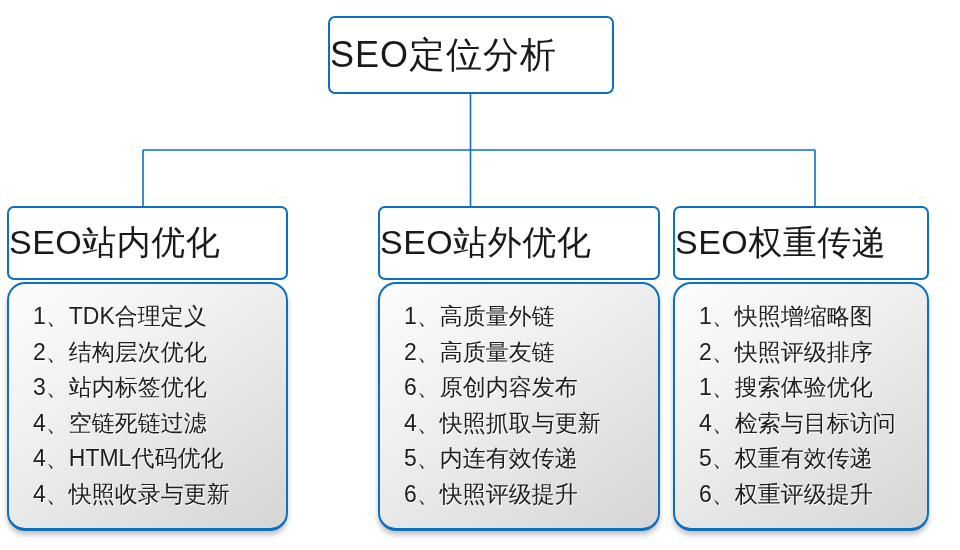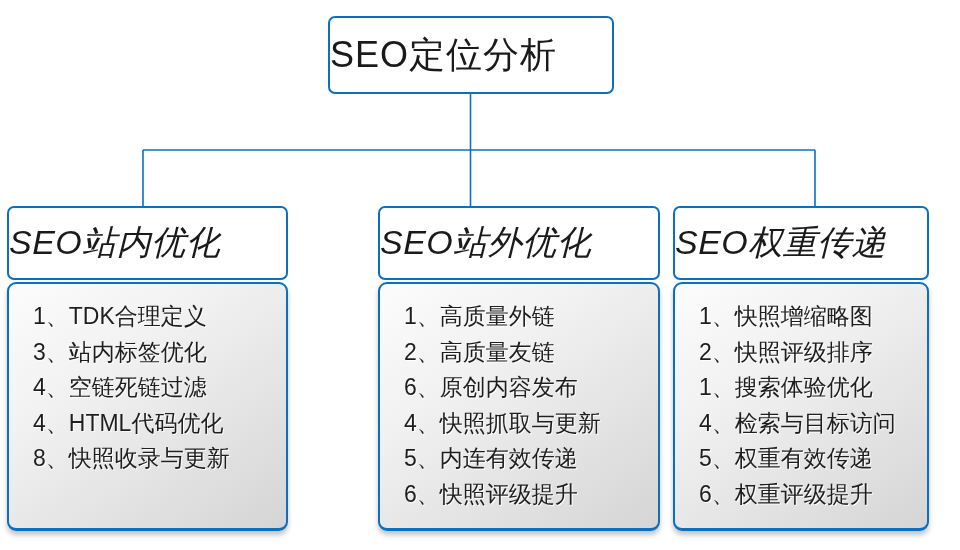--- a/index.html
+++ b/index.html
@@ -20,28 +20,27 @@
     box-sizing:border-box;
   }
   .root-node{
     left:328px;top:16px;width:286px;height:78px;
     font-size:36px;letter-spacing:1px;
   }
   .branch-header{
     top:206px;height:74px;
     font-size:34px;letter-spacing:0.5px;
     z-index:2;
-    font-style:italic;
   }
   .branch-list{
     position:absolute;top:282px;height:249px;
     background:linear-gradient(145deg,#fcfcfc 0%,#f1f1f1 35%,#e2e2e2 70%,#d5d5d5 100%);
     border:2px solid #0d6fc0;
     border-bottom-width:3px;
-    border-radius:9px;
+    border-radius:18px;
     box-sizing:border-box;
     box-shadow:0 4px 5px rgba(90,90,90,0.35);
     padding:15px 10px 16px 24px;
     z-index:1;
   }
   .branch-list .item{
     font-size:23px;
     line-height:35.5px;
     color:#1e1e1e;
     text-shadow:1px 1px 0 rgba(255,255,255,0.95);
@@ -68,24 +67,25 @@
 
   <div class="node root-node">
     <span>SEO定位分析</span>
   </div>
 
   <div class="node branch-header col1">
     <span>SEO站内优化</span>
   </div>
   <div class="branch-list col1">
     <div class="item">1、TDK合理定义</div>
+    <div class="item">2、结构层次优化</div>
     <div class="item">3、站内标签优化</div>
     <div class="item">4、空链死链过滤</div>
     <div class="item">4、HTML代码优化</div>
-    <div class="item">8、快照收录与更新</div>
+    <div class="item">4、快照收录与更新</div>
   </div>
 
   <div class="node branch-header col2">
     <span>SEO站外优化</span>
   </div>
   <div class="branch-list col2">
     <div class="item">1、高质量外链</div>
     <div class="item">2、高质量友链</div>
     <div class="item">6、原创内容发布</div>
     <div class="item">4、快照抓取与更新</div>

